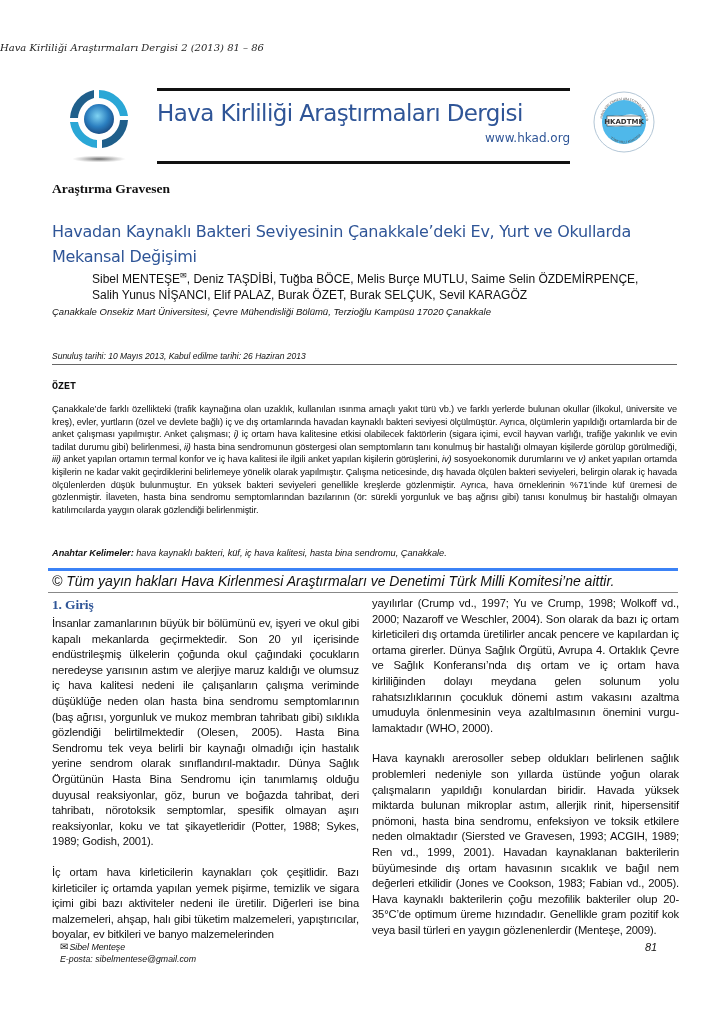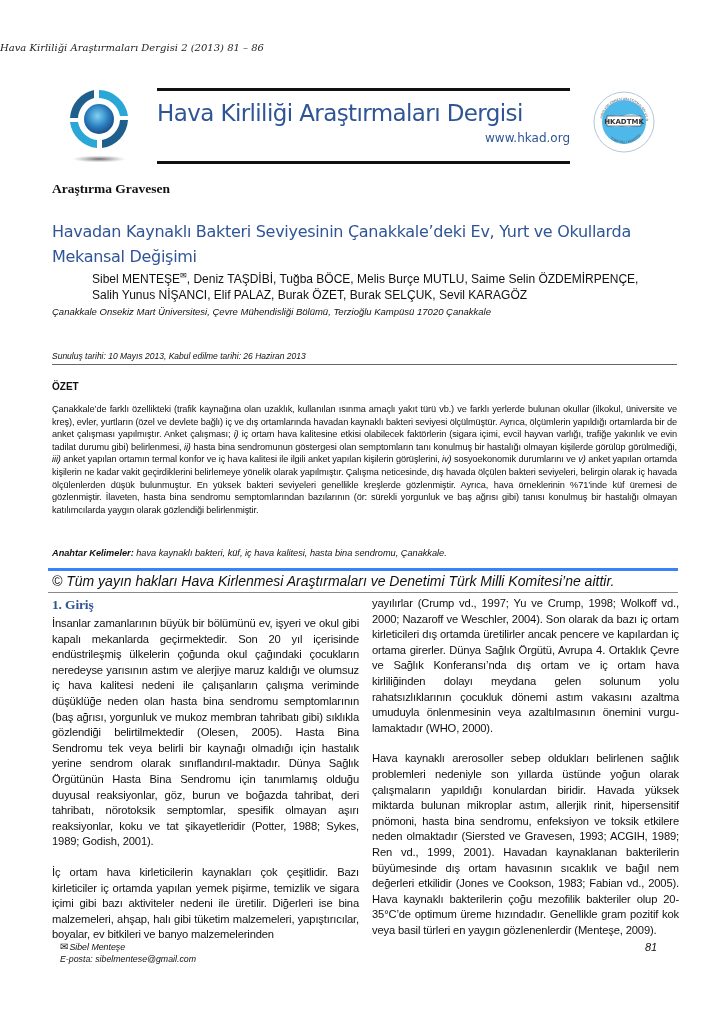--- a/index.html
+++ b/index.html
@@ -44,21 +44,21 @@
       position: absolute; top: 306px; left: 52px; width: 630px;
       font-family: "Liberation Sans", sans-serif; font-style: italic; font-size: 9.5px; color: #111;
     }
     .dates {
       position: absolute; top: 351px; left: 52px; width: 625px;
       font-style: italic; font-size: 8.5px; color: #111; padding-bottom: 3px;
       border-bottom: 1px solid #666;
     }
     .ozet-heading {
       position: absolute; top: 381px; left: 52px;
-      font-family: Liberation Sans, sans-serif; font-weight: bold; font-size: 10px; color: #111;
+      font-family: Liberation Mono, monospace; font-weight: bold; font-size: 10px; color: #111;
     }
     .abstract {
       position: absolute; top: 403px; left: 52px; width: 625px;
       font-size: 9.2px; line-height: 12.6px; text-align: justify; color: #111;
       letter-spacing: -0.1px;
     }
     .abstract i { font-style: italic; }
     .keywords {
       position: absolute; top: 548px; left: 52px; width: 625px;
       font-size: 9.2px; font-style: italic; color: #111;

